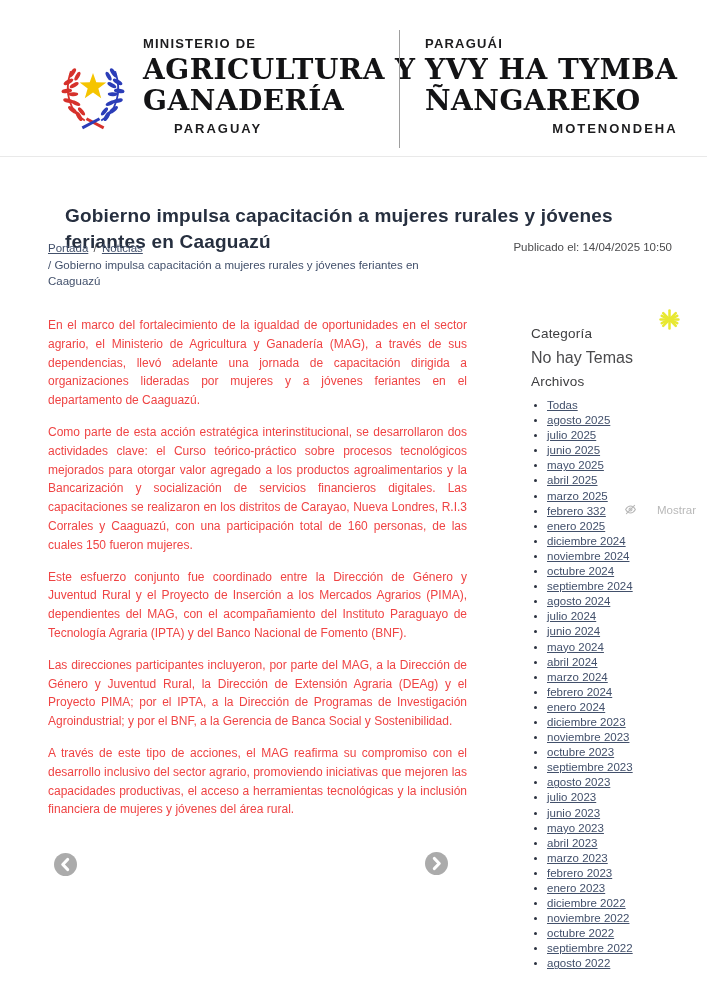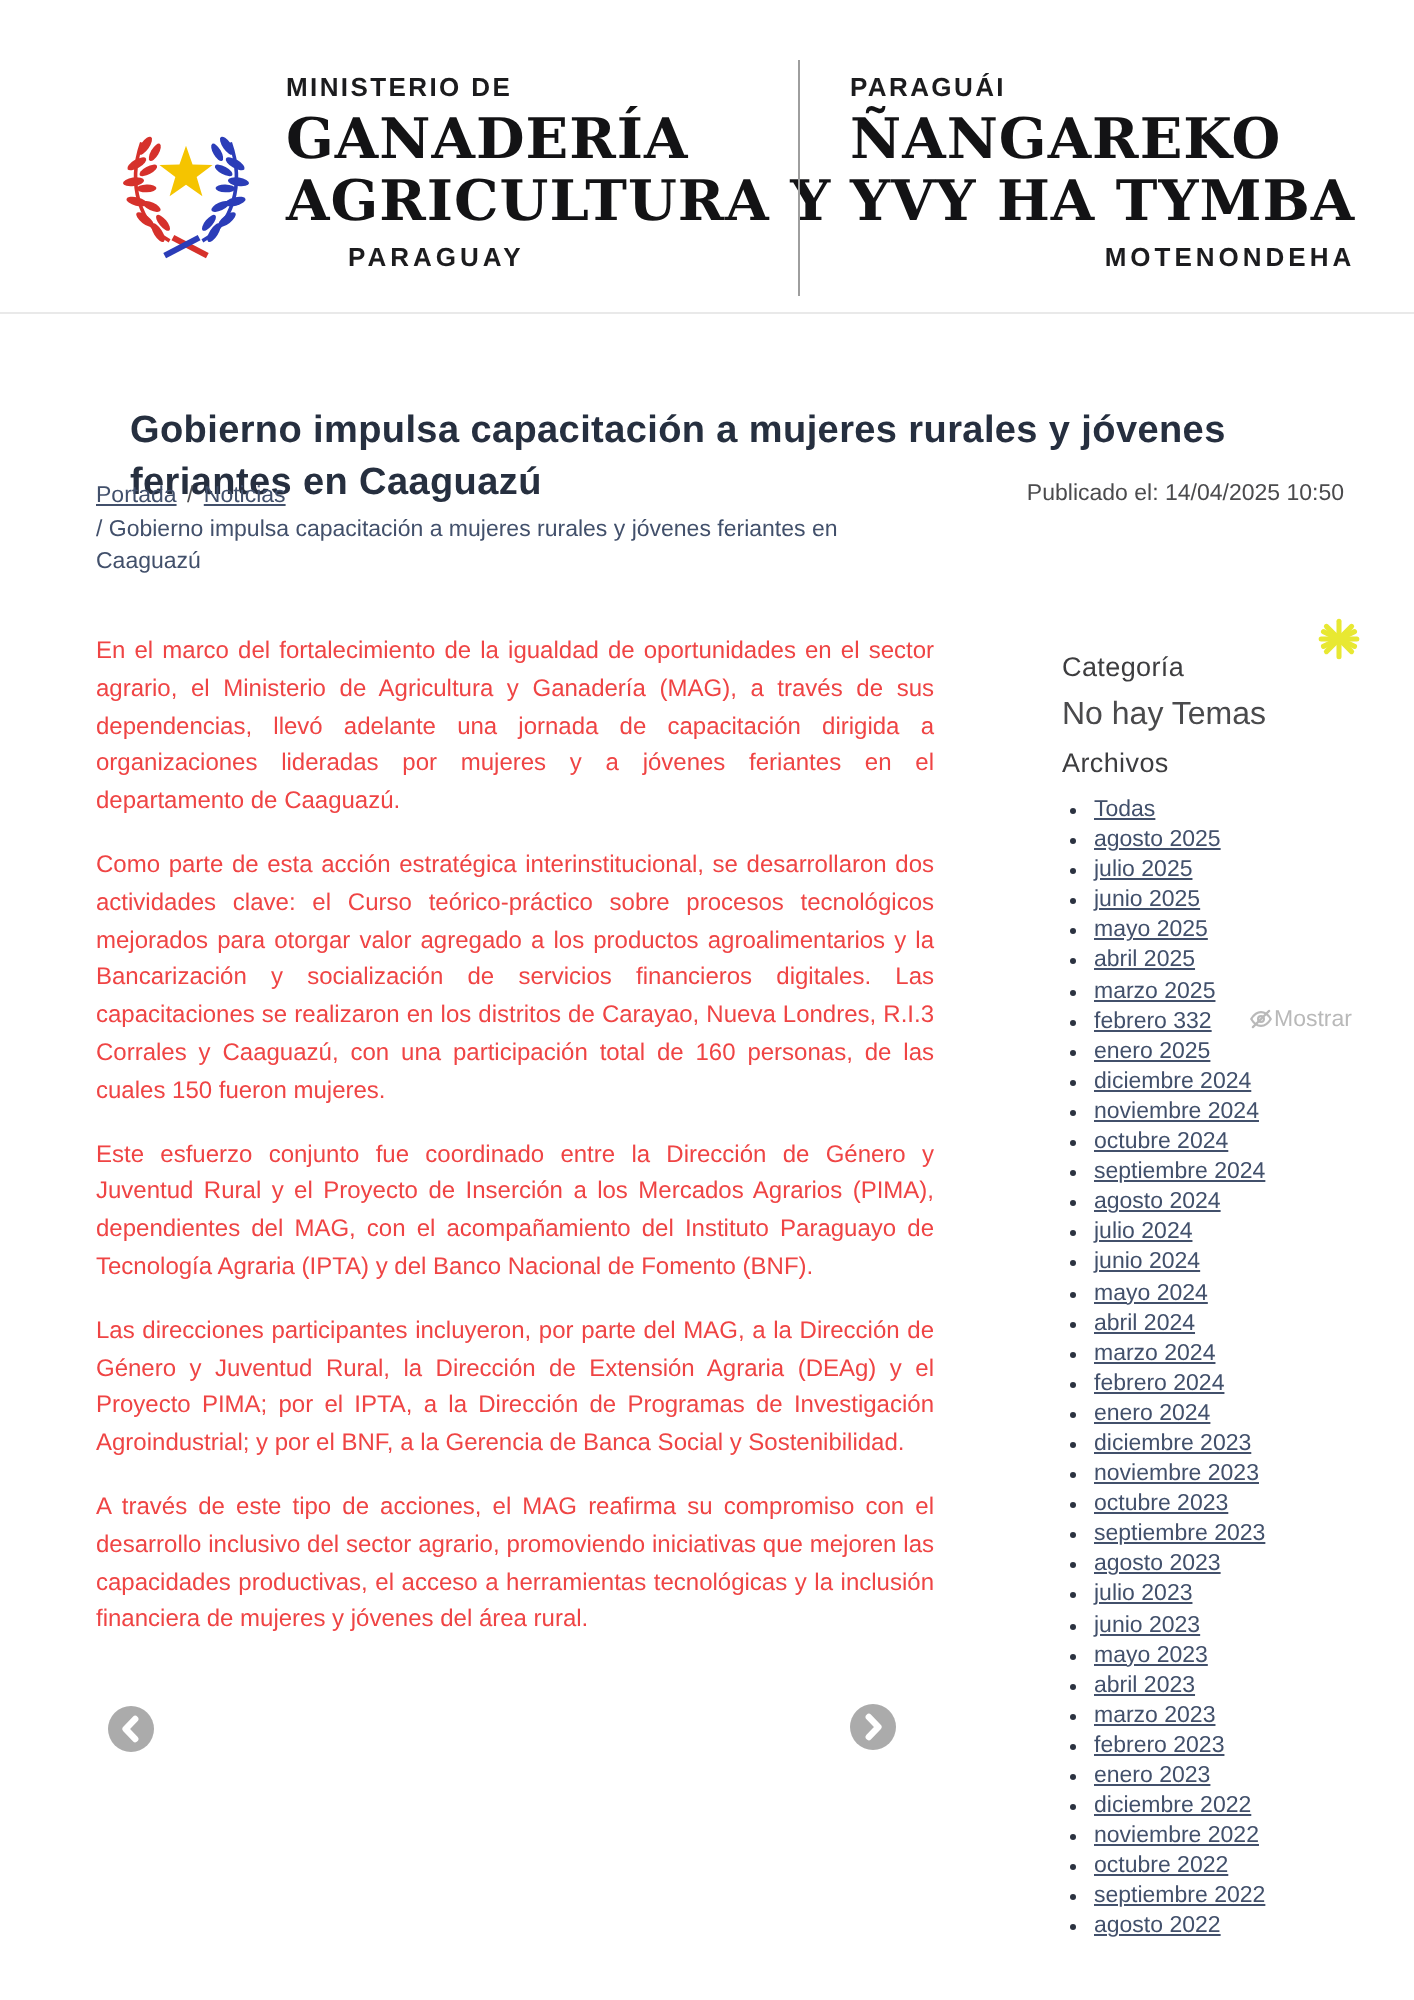--- a/index.html
+++ b/index.html
@@ -38,21 +38,21 @@
   .asterisk{left:659px;top:309px;width:21px;height:21px;cursor:pointer;}
   .side-h{font-size:13.5px;font-weight:500;color:#3d3d3f;letter-spacing:.2px;}
   .cat-h{left:531px;top:326px;}
   .cat-empty{left:531px;top:349px;font-size:16px;color:#4a4a4c;text-align:right;}
   .arch-h{left:531px;top:374px;}
   .arch-list{left:531px;top:398px;width:160px;}
   .arch-list ul{margin:0;padding:0 0 0 16px;list-style:disc;}
   .arch-list li{font-size:11.5px;line-height:15.1px;color:#2b3240;}
   .arch-list li::marker{color:#2b3240;font-size:10px;}
   .arch-list a{color:#42506b;text-decoration:underline;cursor:pointer;}
-  .mostrar{left:620px;top:503px;display:flex;align-items:center;gap:0;
+  .mostrar{left:620px;top:503px;display:flex;align-items:center;gap:20px;
            background:#fff;padding-left:4px;font-size:11.5px;color:#b9b9b9;cursor:pointer;}
 </style>
 </head>
 <body>
 
 <div class="abs seal">
   <span>
     <svg width="82" height="100" viewBox="0 0 100 120" aria-hidden="true">
       <g fill="#d6312b">
         <ellipse cx="25" cy="44" rx="6.5" ry="2.6" transform="rotate(-55 25 44)"></ellipse>
@@ -84,31 +84,31 @@
       <path d="M60 102 C78 92 86 68 77 42" stroke="#2b3db8" stroke-width="2.2" fill="none"></path>
       <path d="M42 100 L63 111" stroke="#d6312b" stroke-width="3.6"></path>
       <path d="M58 100 L37 111" stroke="#2b3db8" stroke-width="3.6"></path>
       <path d="M50 44 L54 55.5 L66.2 55.7 L56.5 63.1 L60 74.8 L50 67.8 L40 74.8 L43.5 63.1 L33.8 55.7 L46 55.5 Z" fill="#f5c400"></path>
     </svg>
   </span>
 </div>
 
 <div class="abs logo-es">
   <div class="logo-small">MINISTERIO DE</div>
+  <div class="logo-serif">AGRICULTURA Y</div>
   <div class="logo-serif">GANADERÍA</div>
-  <div class="logo-serif">AGRICULTURA Y</div>
   <div class="logo-small" style="letter-spacing:2px;margin-top:3px;padding-left:31px;">PARAGUAY</div>
 </div>
 
 <div class="abs logo-divider"></div>
 
 <div class="abs logo-gn">
   <div class="logo-small">PARAGUÁI</div>
+  <div class="logo-serif">YVY HA TYMBA</div>
   <div class="logo-serif">ÑANGAREKO</div>
-  <div class="logo-serif">YVY HA TYMBA</div>
   <div class="logo-small" style="letter-spacing:2px;margin-top:3px;text-align:right;">MOTENONDEHA</div>
 </div>
 
 <div class="abs header-rule"></div>
 
 <h1 class="abs title" style="margin:17px;">Gobierno impulsa capacitación a mujeres rurales y jóvenes feriantes en Caaguazú</h1>
 
 <div class="abs crumb-row">
   <a>Portada</a>
   <span class="crumb-sep">/</span>

